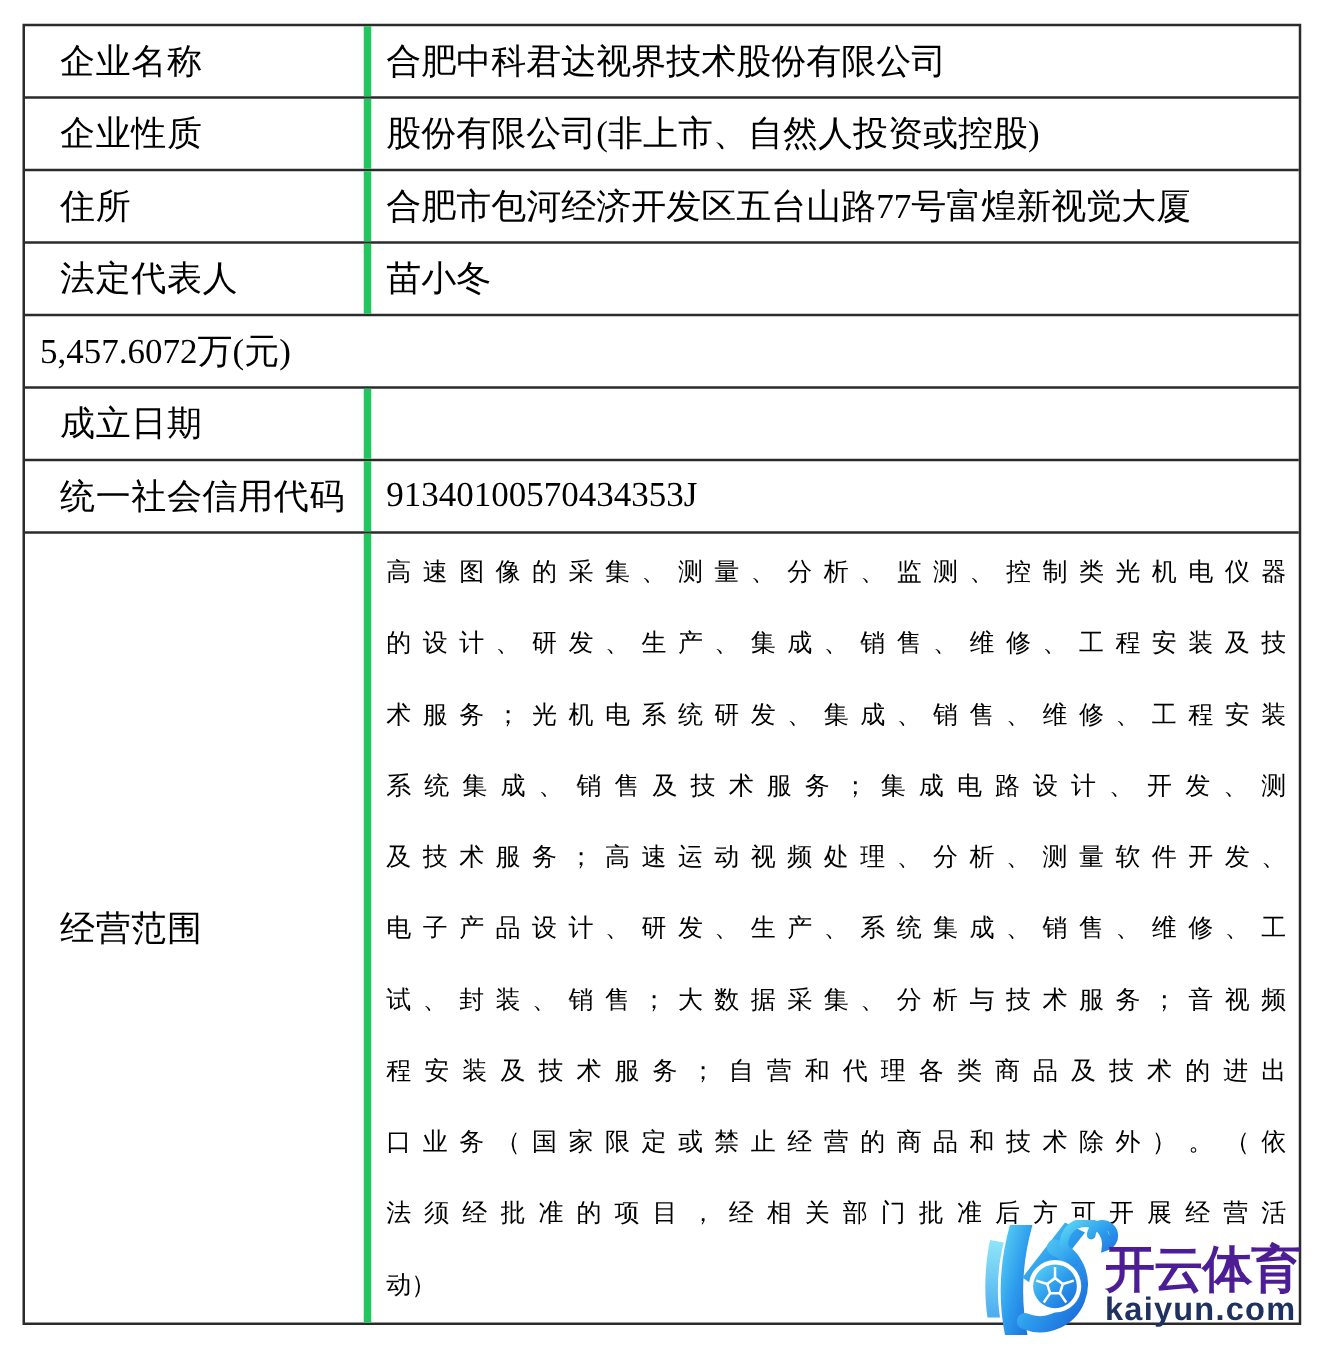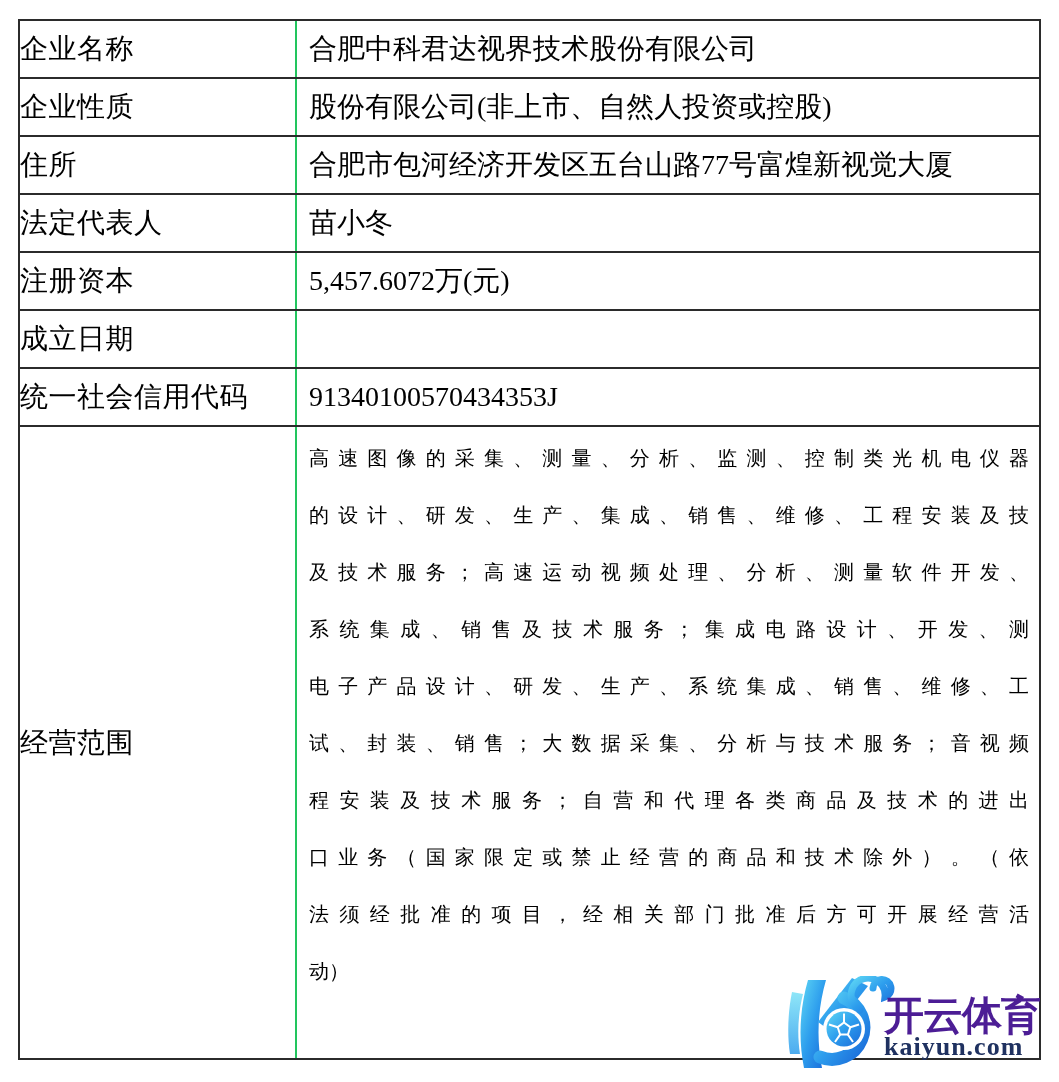--- a/index.html
+++ b/index.html
@@ -30,25 +30,25 @@
     display: flex;
     border-bottom: 2px solid #2b2b2b;
     box-sizing: border-box;
   }
   .t-row:last-child { border-bottom: none; }
   .t-row.short { height: 58px; }
   .t-row.tall  { height: 631px; }
   .cell-label {
     width: 277px;
     flex: 0 0 277px;
-    border-right: 2px solid #22c55e;
+    border-right: 6px solid #22c55e;
     box-sizing: border-box;
     display: flex;
     align-items: center;
-    padding-left: 0;
+    padding-left: 28px;
     font-size: 28px;
     letter-spacing: 0.5px;
   }
   .cell-value {
     flex: 1;
     display: flex;
     align-items: center;
     padding-left: 12px;
     padding-right: 10px;
     box-sizing: border-box;
@@ -94,21 +94,21 @@
     font-weight: bold;
     font-size: 40px;
     letter-spacing: -1px;
     color: #4c1d95;
     white-space: nowrap;
   }
   .wm-domain {
     position: absolute;
     left: 106px;
     top: 60px;
-    font-family: Liberation Serif, serif;
+    font-family: Liberation Sans, sans-serif;
     font-weight: bold;
     font-size: 26px;
     letter-spacing: 1px;
     color: #1f3160;
     white-space: nowrap;
   }
 </style>
 </head>
 <body>
 
@@ -128,40 +128,40 @@
     <div class="cell-label">住所</div>
     <div class="cell-value">合肥市包河经济开发区五台山路77号富煌新视觉大厦</div>
   </div>
 
   <div class="t-row short">
     <div class="cell-label">法定代表人</div>
     <div class="cell-value">苗小冬</div>
   </div>
 
   <div class="t-row short">
-    <div class="cell-label">注册资本</div>
     <div class="cell-value">5,457.6072万(元)</div>
   </div>
 
   <div class="t-row short">
     <div class="cell-label">成立日期</div>
   </div>
 
   <div class="t-row short">
     <div class="cell-label">统一社会信用代码</div>
     <div class="cell-value">91340100570434353J</div>
   </div>
 
   <div class="t-row tall">
     <div class="cell-label">经营范围</div>
     <div class="cell-value scope">
       <div class="scope-line">高速图像的采集、测量、分析、监测、控制类光机电仪器</div>
       <div class="scope-line">的设计、研发、生产、集成、销售、维修、工程安装及技</div>
+      <div class="scope-line">术服务；光机电系统研发、集成、销售、维修、工程安装</div>
+      <div class="scope-line">系统集成、销售及技术服务；集成电路设计、开发、测</div>
       <div class="scope-line">及技术服务；高速运动视频处理、分析、测量软件开发、</div>
-      <div class="scope-line">系统集成、销售及技术服务；集成电路设计、开发、测</div>
       <div class="scope-line">电子产品设计、研发、生产、系统集成、销售、维修、工</div>
       <div class="scope-line">试、封装、销售；大数据采集、分析与技术服务；音视频</div>
       <div class="scope-line">程安装及技术服务；自营和代理各类商品及技术的进出</div>
       <div class="scope-line">口业务（国家限定或禁止经营的商品和技术除外）。（依</div>
       <div class="scope-line">法须经批准的项目，经相关部门批准后方可开展经营活</div>
       <div class="scope-line last">动）</div>
     </div>
   </div>
 
 </div>

